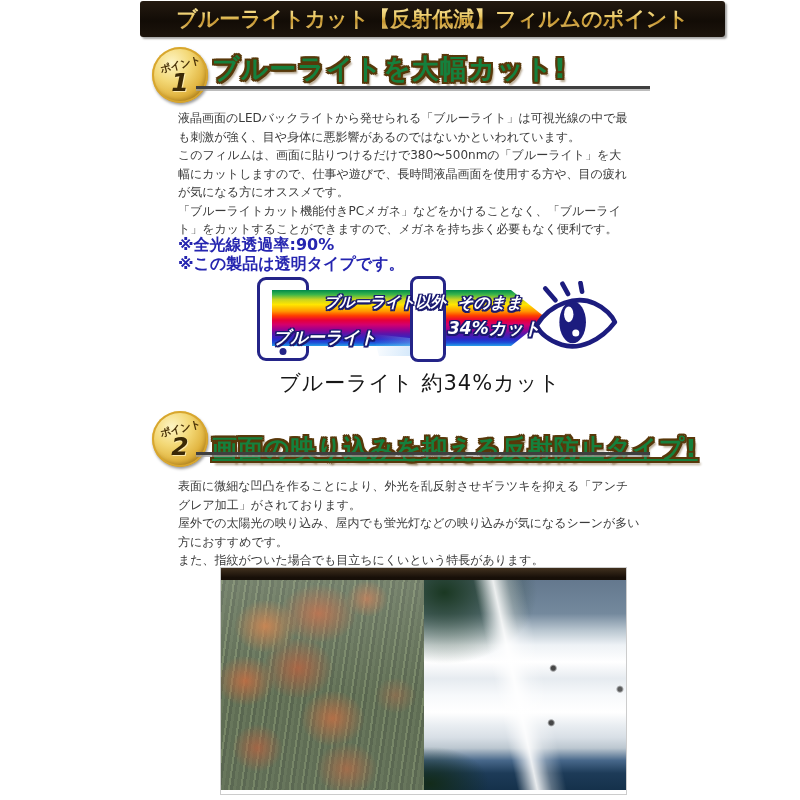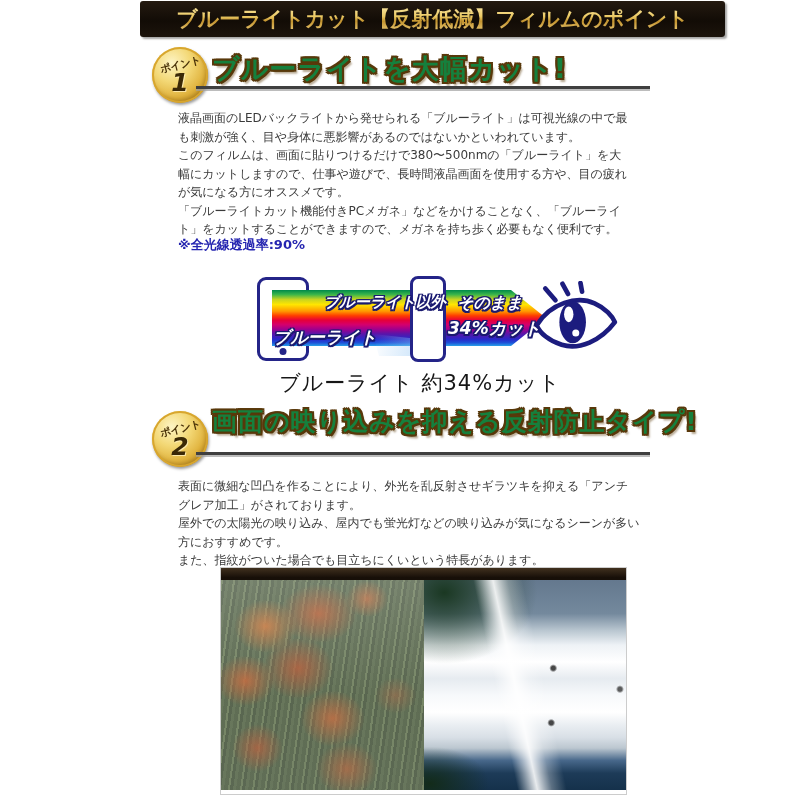--- a/index.html
+++ b/index.html
@@ -55,21 +55,21 @@
   .h1-size{font-size:27px;}
   .h2-size{font-size:25px;}
   .heading-rule{
     height:3px;background:#3f3f3f;
     box-shadow:0 2px 0 rgba(160,160,160,0.7);
   }
 
   
   .bodytext{color:#3a3a3a;font-size:12px;line-height:18.5px;}
   .bodytext p{margin:0;}
-  .notes{color:#2525b0;font-weight:bold;font-size:13px;line-height:19px;}
+  .notes{color:#2525b0;font-weight:bold;font-size:16px;line-height:19px;}
   .notes div{white-space:nowrap;}
 
   
   .diagram{left:240px;top:272px;width:390px;height:100px;}
   .phone{
     left:17px;top:5px;width:52px;height:84px;background:#fff;
     border:3px solid #242488;border-radius:9px;box-sizing:border-box;
   }
   .phone-home{
     position:absolute;left:50%;bottom:3px;transform:translateX(-50%);
@@ -174,20 +174,21 @@
 <div class="abs heading-rule" style="left:196px;top:86px;width:454px;"></div>
 
 <div class="abs bodytext text-block" style="left:178px;top:109px;width:452px;">
   <p>液晶画面のLEDバックライトから発せられる「ブルーライト」は可視光線の中で最も刺激が強く、目や身体に悪影響があるのではないかといわれています。</p>
   <p>このフィルムは、画面に貼りつけるだけで380〜500nmの「ブルーライト」を大幅にカットしますので、仕事や遊びで、長時間液晶画面を使用する方や、目の疲れが気になる方にオススメです。</p>
   <p>「ブルーライトカット機能付きPCメガネ」などをかけることなく、「ブルーライト」をカットすることができますので、メガネを持ち歩く必要もなく便利です。</p>
 </div>
 
 <div class="abs notes" style="left:178px;top:235px;">
   <div>※全光線透過率:90%</div>
+  <div>※この製品は透明タイプです。</div>
 </div>
 
 <div class="abs diagram">
   <div class="abs phone">
     <span class="phone-home"></span>
   </div>
   <div class="abs rainbow band-left"></div>
   <div class="abs blue-wedge"></div>
   <div class="abs film"></div>
   <div class="abs rainbow band-right"></div>
@@ -207,21 +208,21 @@
     <circle cx="56" cy="66" r="4.5" fill="#ffffff"></circle>
   </svg>
 </div>
 
 <div class="abs diagram-caption">ブルーライト 約34%カット</div>
 
 <div class="abs badge" style="left:152px;top:411px;">
   <span class="badge-label">ポイント</span>
   <span class="badge-number">2</span>
 </div>
-<div class="abs gold-heading h2-size" style="left:212px;top:405px;">画面の映り込みを抑える反射防止タイプ!</div>
+<div class="abs gold-heading h2-size" style="left:212px;top:432px;text-decoration:underline;">画面の映り込みを抑える反射防止タイプ!</div>
 <div class="abs heading-rule" style="left:196px;top:452px;width:454px;"></div>
 
 <div class="abs bodytext text-block" style="left:178px;top:477px;width:462px;">
   <p>表面に微細な凹凸を作ることにより、外光を乱反射させギラツキを抑える「アンチグレア加工」がされております。</p>
   <p>屋外での太陽光の映り込み、屋内でも蛍光灯などの映り込みが気になるシーンが多い方におすすめです。</p>
   <p>また、指紋がついた場合でも目立ちにくいという特長があります。</p>
 </div>
 
 <div class="abs photo">
   <div class="photo-topband"></div>

